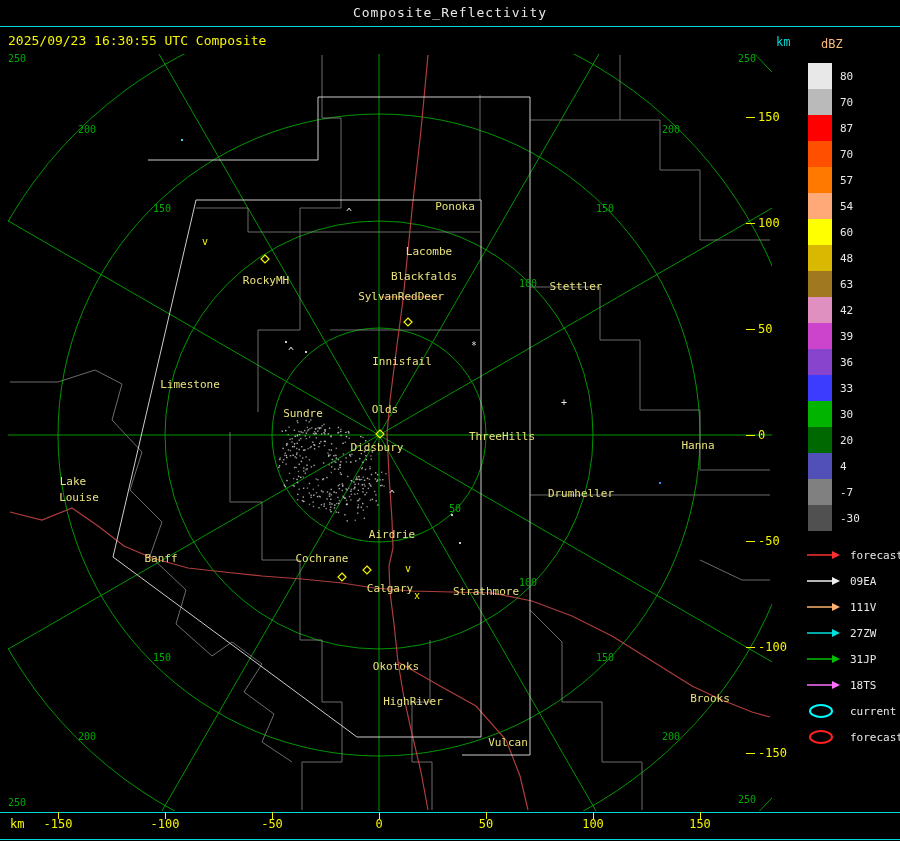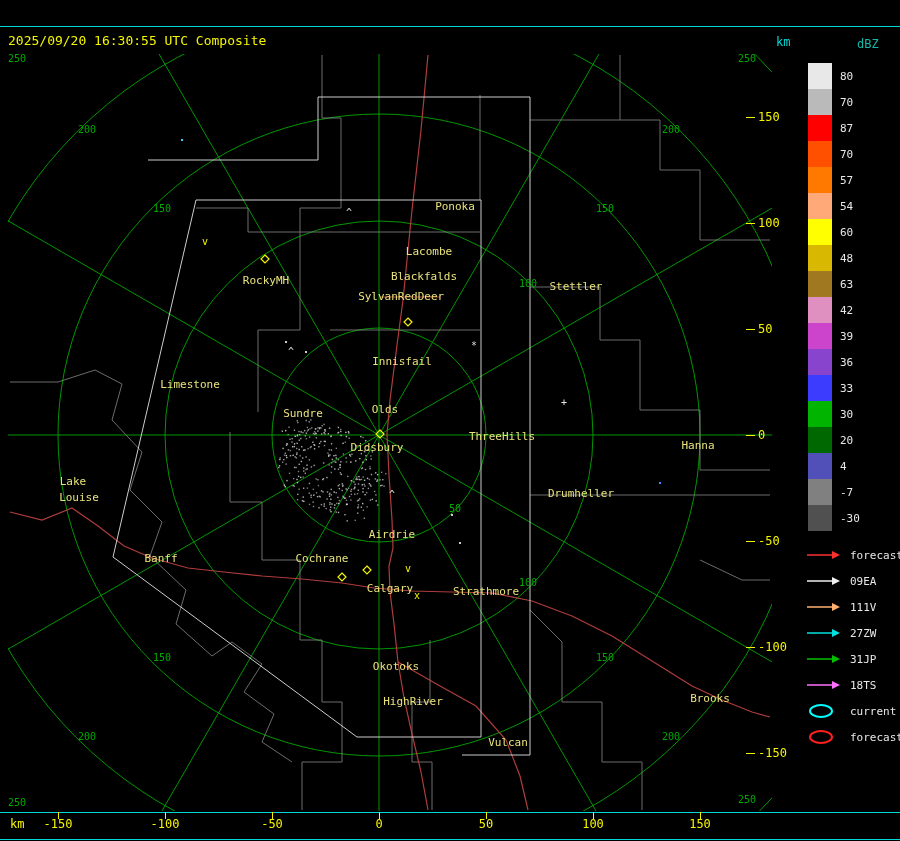--- a/index.html
+++ b/index.html
@@ -3,44 +3,45 @@
 <meta charset="utf-8">
 <style>
   html,body{margin:0;padding:0;background:#000;}
   .screen{position:relative;width:900px;height:841px;background:#000;overflow:hidden;
           font-family:"DejaVu Sans Mono",monospace;}
   .titlebar{position:absolute;left:0;top:5px;width:900px;text-align:center;
             color:#e8e8e8;font-size:13px;letter-spacing:1px;}
   .hline{position:absolute;left:0;width:900px;height:1px;background:#00d8d8;}
   .timestamp{position:absolute;left:8px;top:33px;color:#f5f500;font-size:13px;}
   .km-top{position:absolute;left:776px;top:35px;color:#00d8d8;font-size:12px;}
-  .dbz-title{position:absolute;left:857px;top:37px;color:#14b8a6;font-size:12px;}
+  .dbz-title{position:absolute;left:821px;top:37px;color:#fdba74;font-size:12px;}
   #colorbar{position:absolute;left:808px;top:63px;}
   .cb-row{display:flex;align-items:center;height:26px;}
   .cb-swatch{width:24px;height:26px;}
   .cb-label{color:#e8e8e8;font-size:11px;margin-left:8px;}
   #legend{position:absolute;left:806px;top:542px;}
   .lg-row{display:flex;align-items:center;height:26px;}
   .lg-label{color:#e8e8e8;font-size:11px;margin-left:8px;}
   #map-svg{position:absolute;left:0;top:0;}
   #map-svg text{font-family:"DejaVu Sans Mono",monospace;}
   .tick-label-b{position:absolute;color:#f5f500;font-size:12px;transform:translateX(-50%);}
   .tick-label-r{position:absolute;color:#f5f500;font-size:12px;}
   .tick-b{position:absolute;width:1px;height:7px;background:#f5f500;top:812px;}
   .tick-r{position:absolute;width:9px;height:1px;background:#f5f500;left:746px;}
   .km-bottom{position:absolute;left:10px;top:817px;color:#f5f500;font-size:12px;}
 </style>
 </head>
 <body>
 
 <div class="screen">
 
+  <div class="titlebar">Composite_Reflectivity</div>
   <div class="hline" style="top:26px"></div>
 
-  <div class="timestamp">2025/09/20 16:30:55 UTC Composite</div>
+  <div class="timestamp">2025/09/23 16:30:55 UTC Composite</div>
   <div class="km-top">km</div>
   <div class="dbz-title">dBZ</div>
 
   <svg id="map-svg" width="900" height="841">
     <defs>
       <clipPath id="mapclip">
           <rect x="8" y="54" width="764" height="757"></rect>
         </clipPath>
     </defs>
     <g clip-path="url(#mapclip)">

